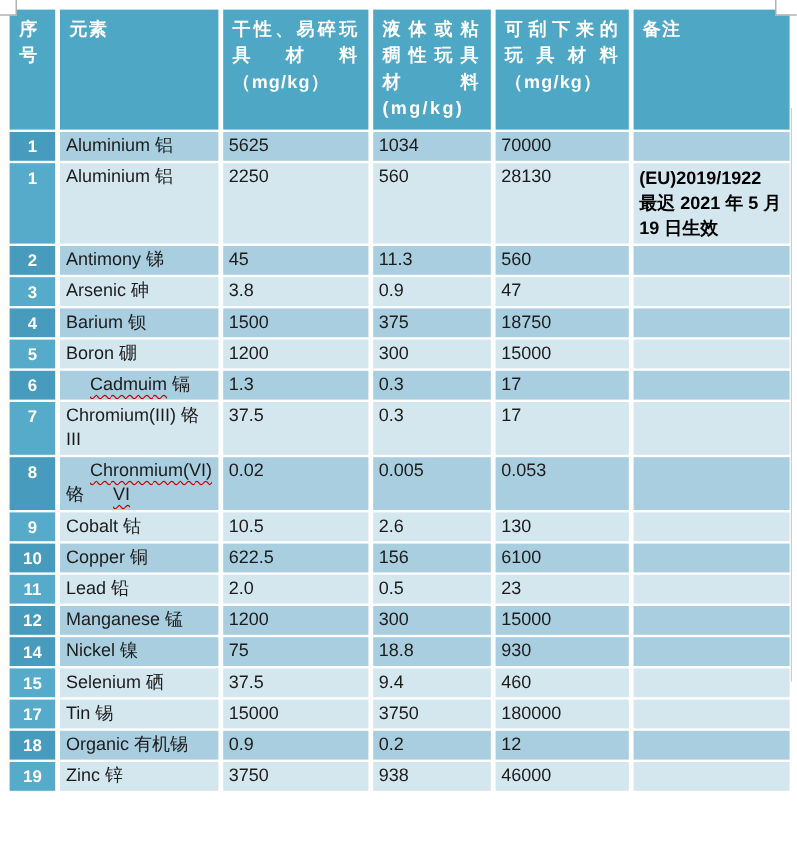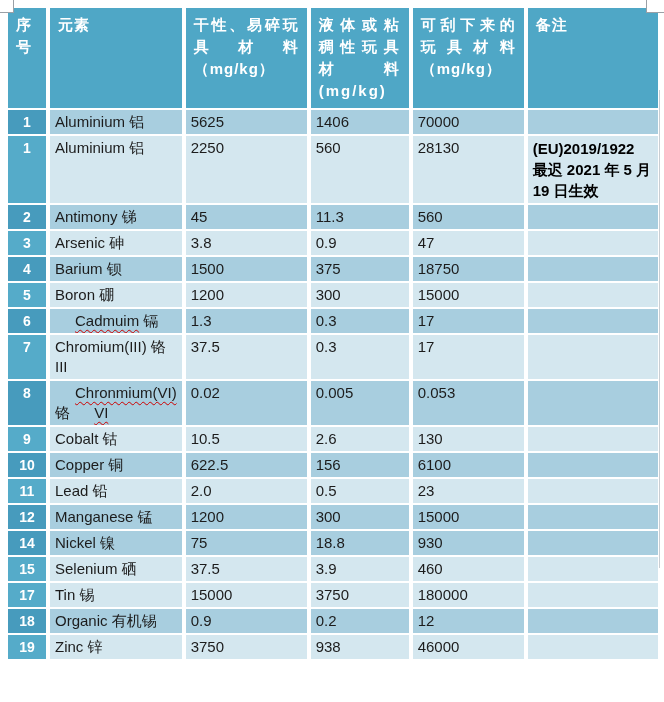--- a/index.html
+++ b/index.html
@@ -93,21 +93,21 @@
         <th class="h-liq">液体或粘稠性玩具材料 (mg/kg)</th>
         <th class="h-scr">可刮下来的玩具材料（mg/kg）</th>
         <th class="h-rem">备注</th>
       </tr>
     </thead>
     <tbody id="rows">
         <tr class="dark">
       <td class="no">1</td>
       <td class="el"><span>Aluminium 铝</span></td>
       <td class="num">5625</td>
-      <td class="num">1406</td>
+      <td class="num">1034</td>
       <td class="num">70000</td>
       <td class="rem"></td>
     </tr>
         <tr class="light">
       <td class="no">1</td>
       <td class="el"><span>Aluminium 铝</span></td>
       <td class="num">2250</td>
       <td class="num">560</td>
       <td class="num">28130</td>
       <td class="rem">(EU)2019/1922 最迟 2021 年 5 月 19 日生效</td>
@@ -205,21 +205,21 @@
       <td class="el"><span>Nickel 镍</span></td>
       <td class="num">75</td>
       <td class="num">18.8</td>
       <td class="num">930</td>
       <td class="rem"></td>
     </tr>
         <tr class="light">
       <td class="no">15</td>
       <td class="el"><span>Selenium 硒</span></td>
       <td class="num">37.5</td>
-      <td class="num">3.9</td>
+      <td class="num">9.4</td>
       <td class="num">460</td>
       <td class="rem"></td>
     </tr>
         <tr class="light">
       <td class="no">17</td>
       <td class="el"><span>Tin 锡</span></td>
       <td class="num">15000</td>
       <td class="num">3750</td>
       <td class="num">180000</td>
       <td class="rem"></td>

